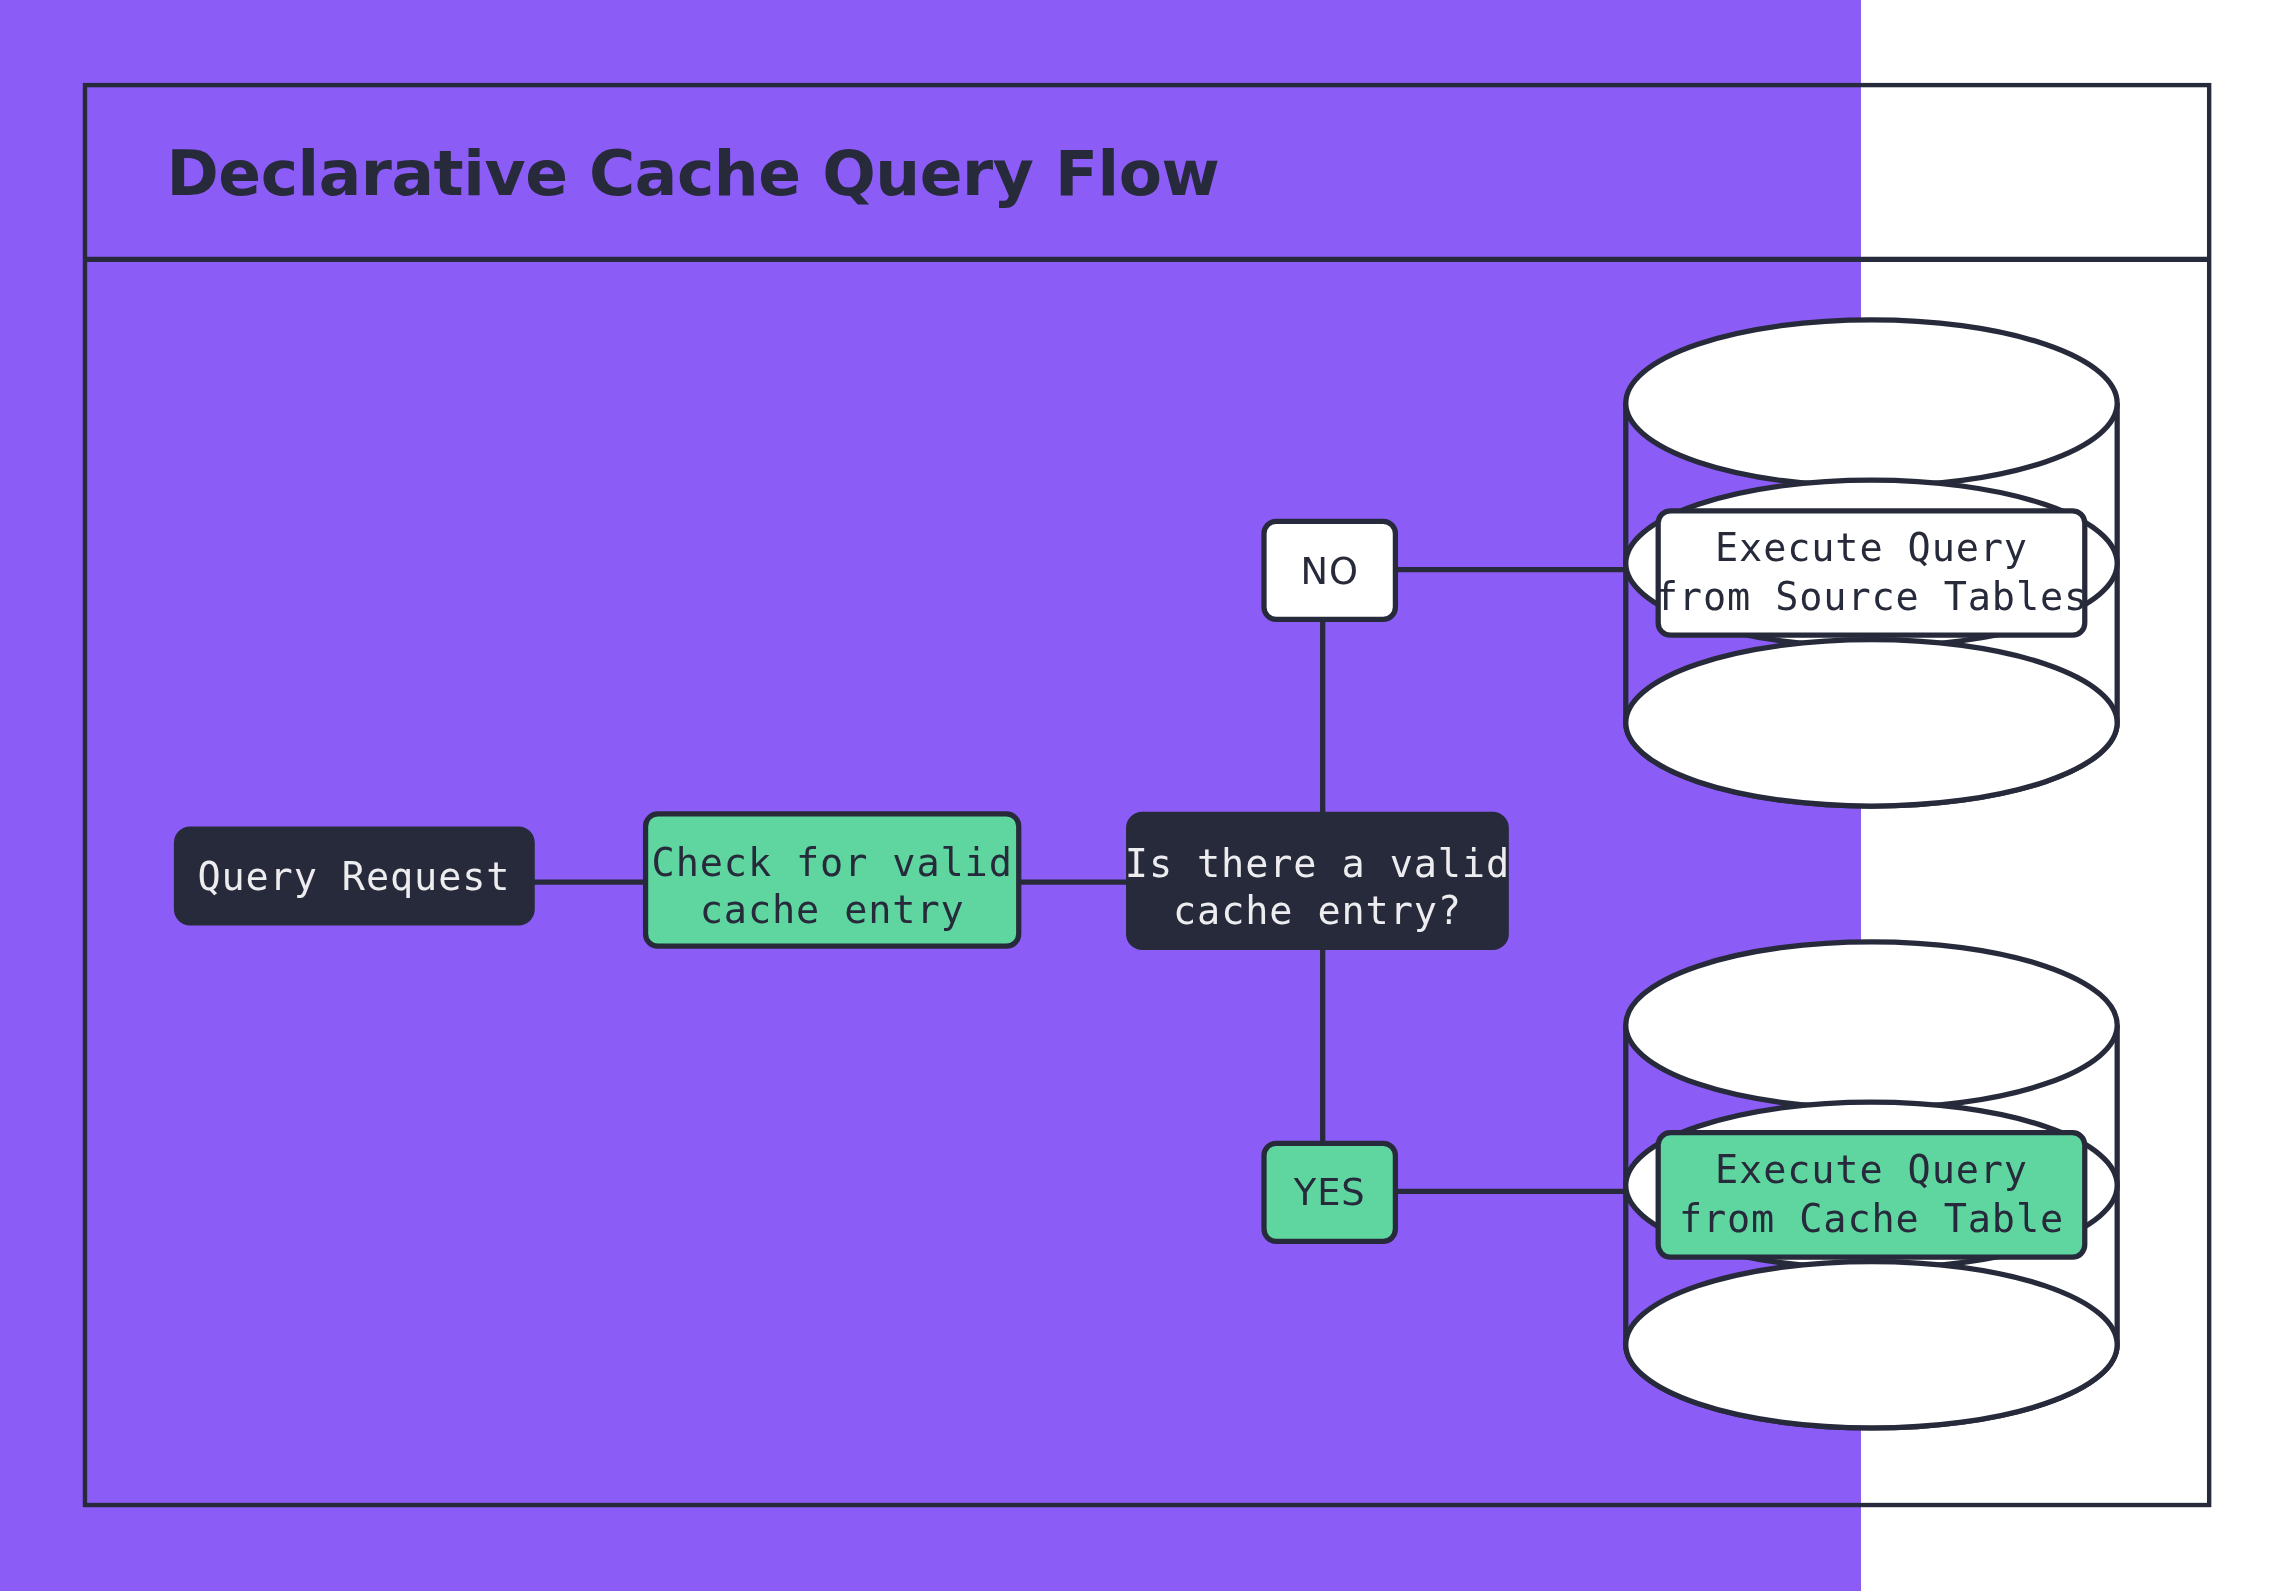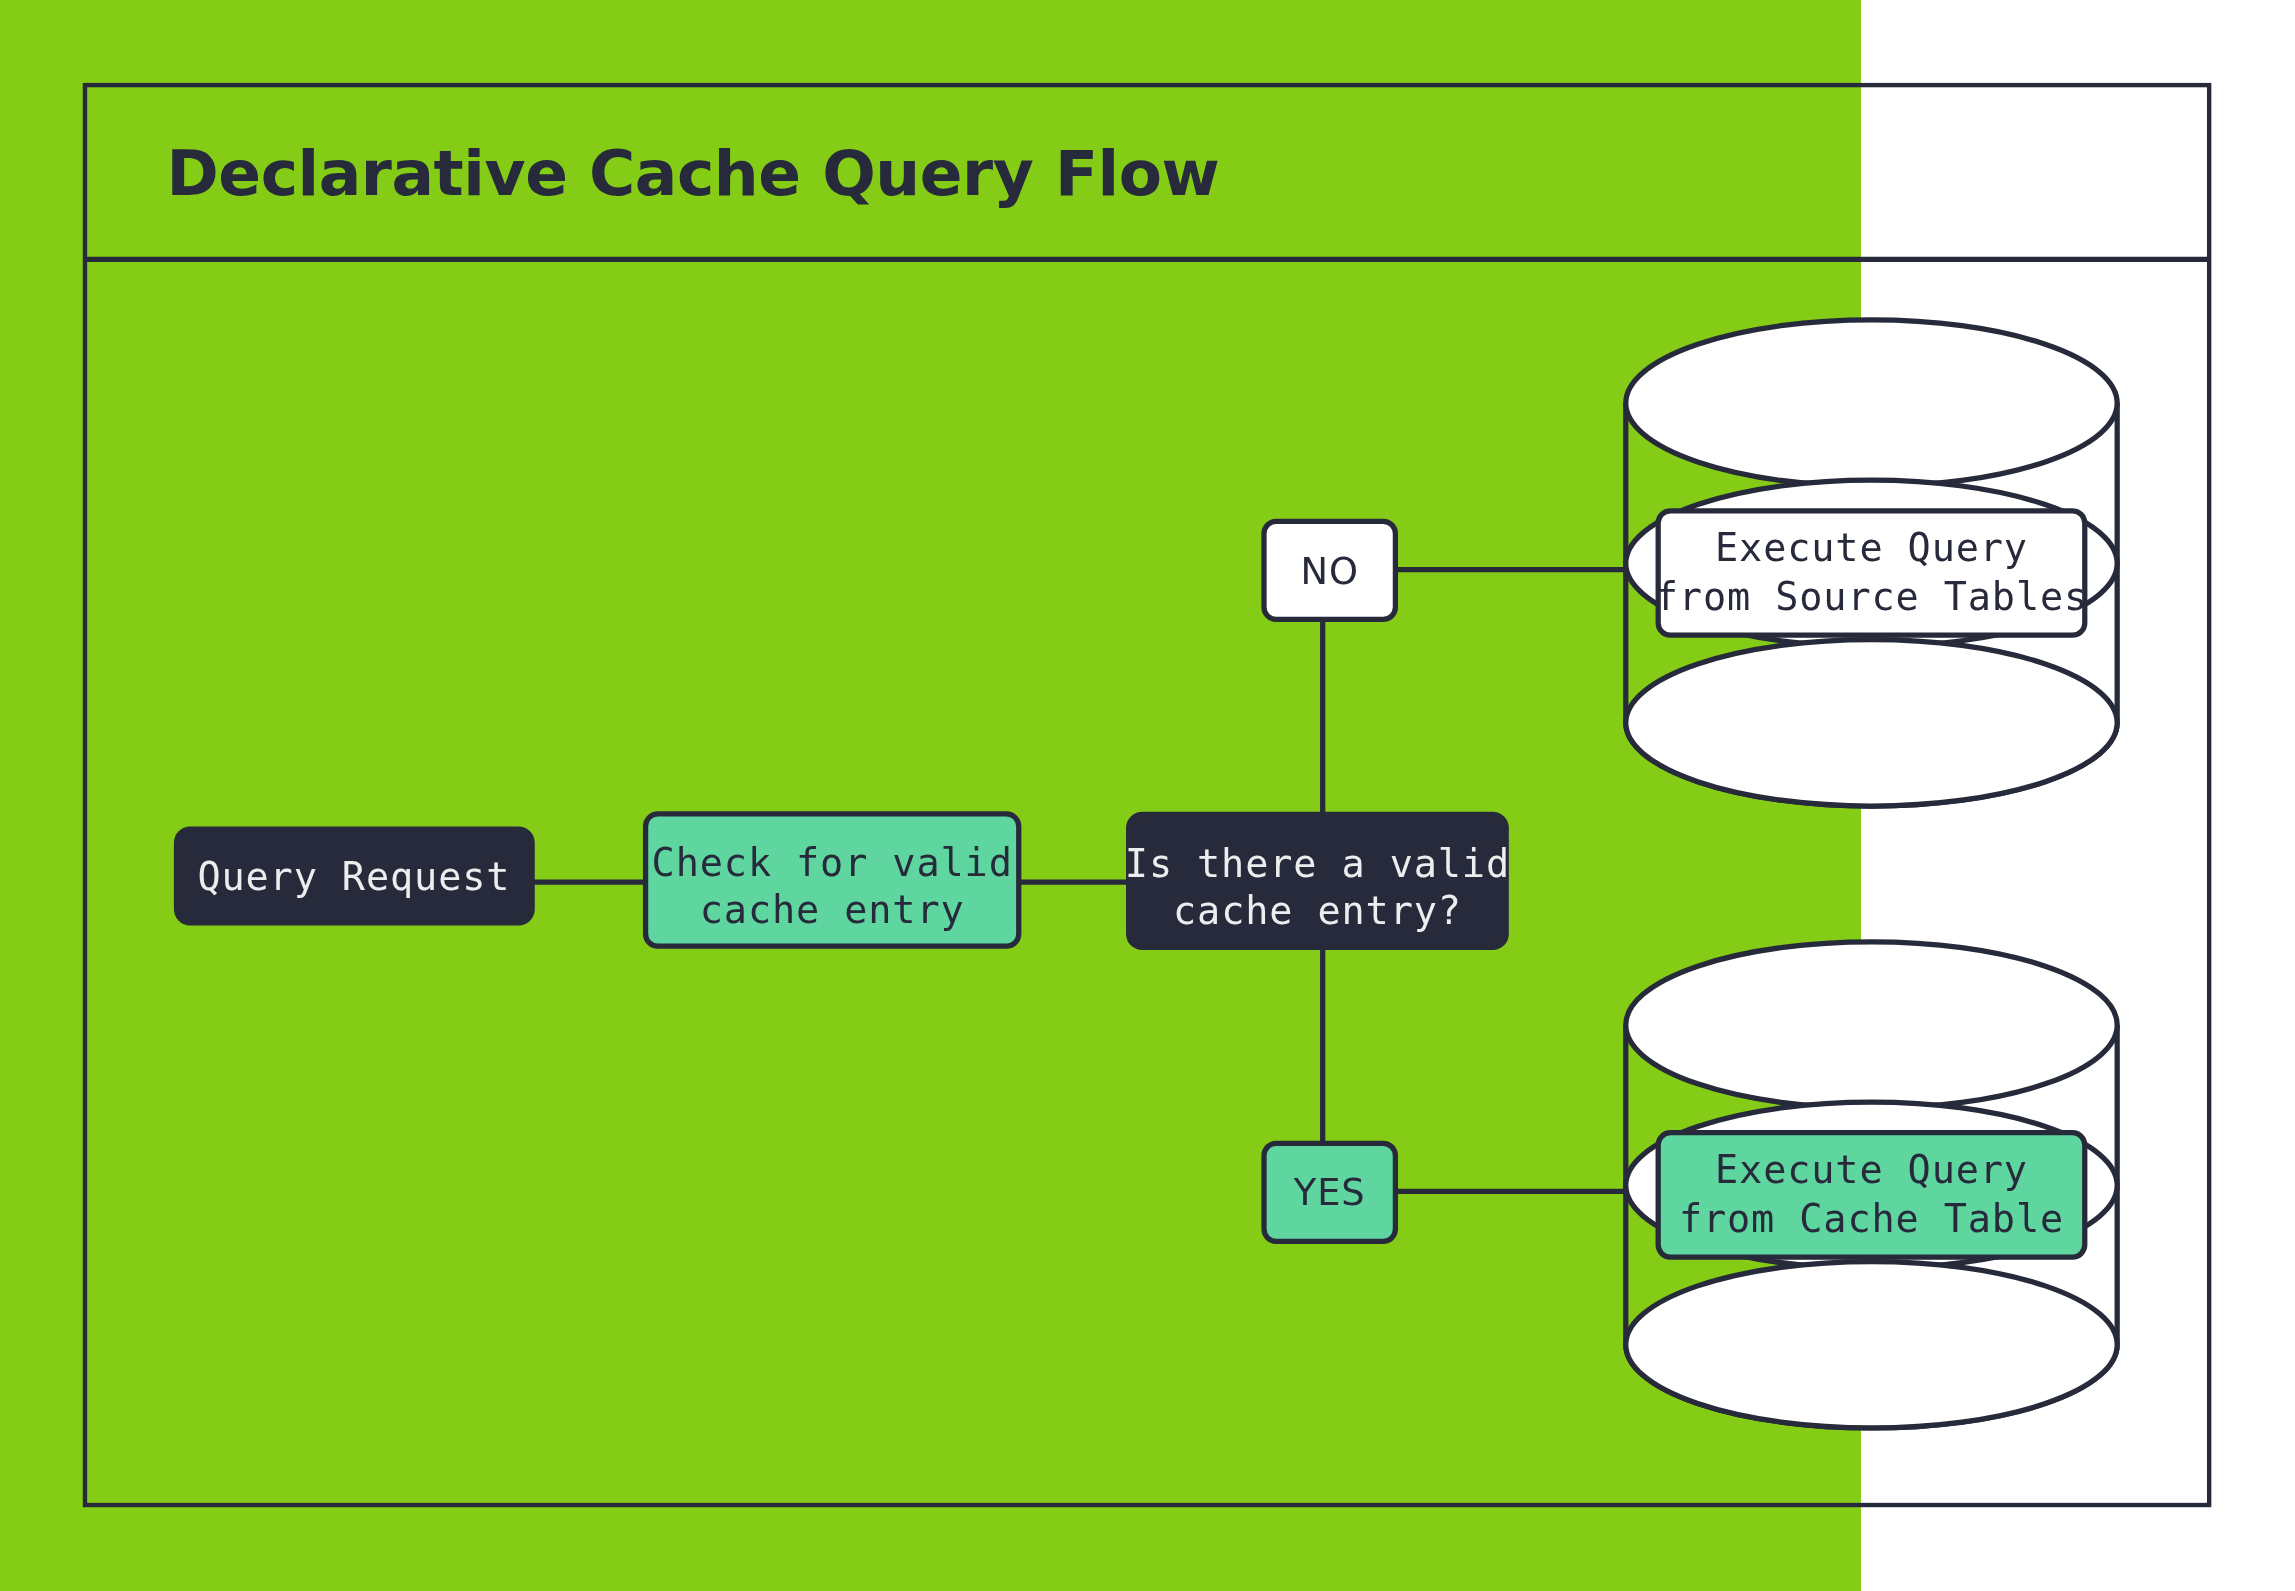--- a/index.html
+++ b/index.html
@@ -11,21 +11,21 @@
   body {
     width: 2295px;
     height: 1591px;
     font-family: "Liberation Sans", sans-serif;
     overflow: hidden;
   }
   #diagram-root {
     position: relative;
     width: 1861px;
     height: 1591px;
-    background: #84cc16;
+    background: #8b5cf6;
   }
   #flow-svg {
     display: block;
     width: 2295px;
     height: 1591px;
   }
   .frame-rect {
     fill: none;
     stroke: #272A3A;
     stroke-width: 5;

